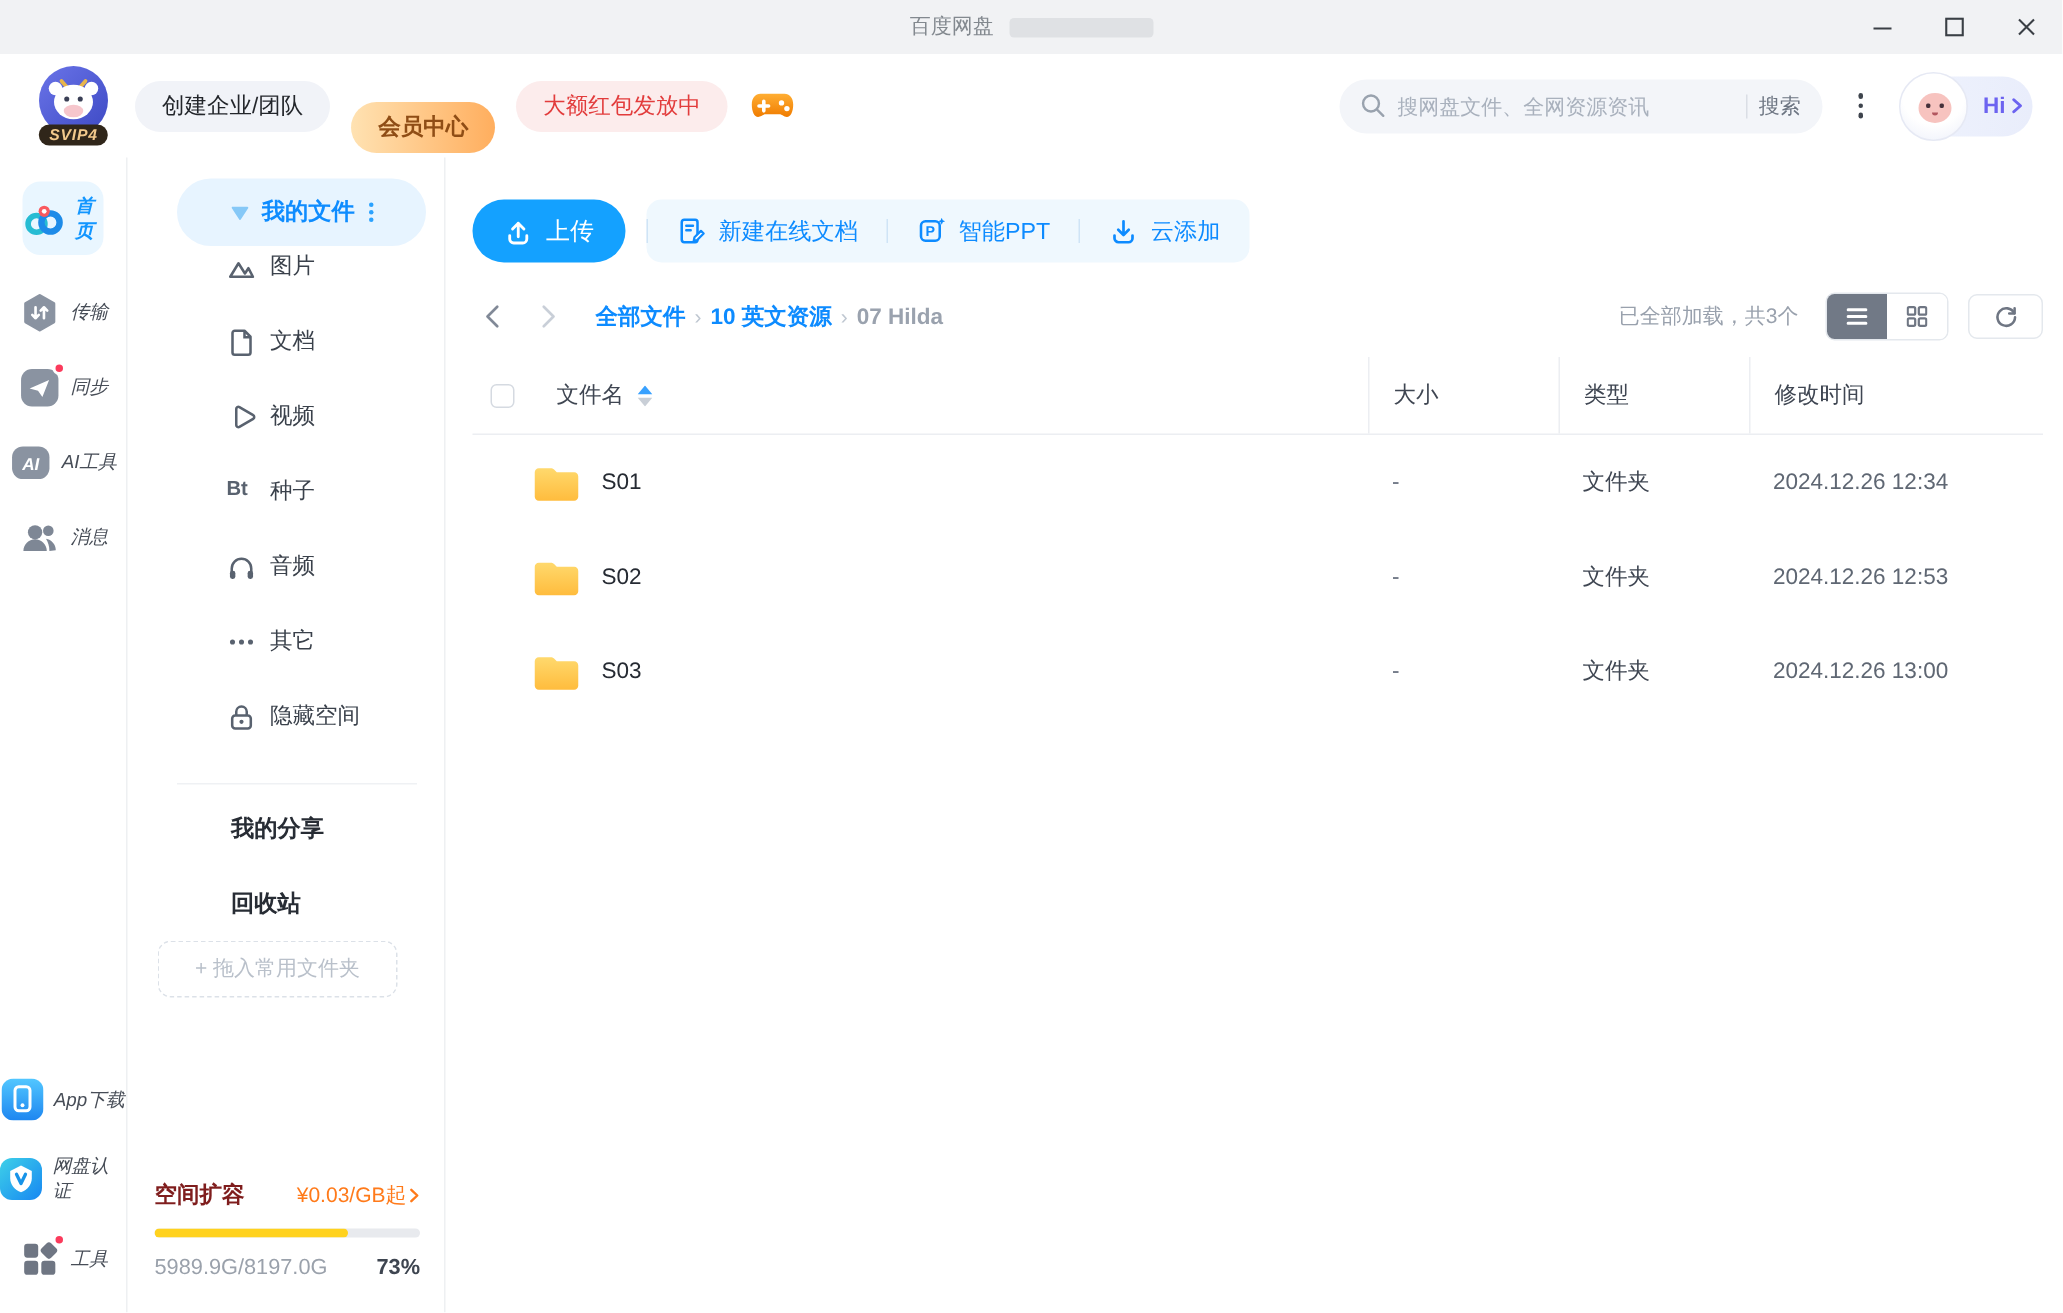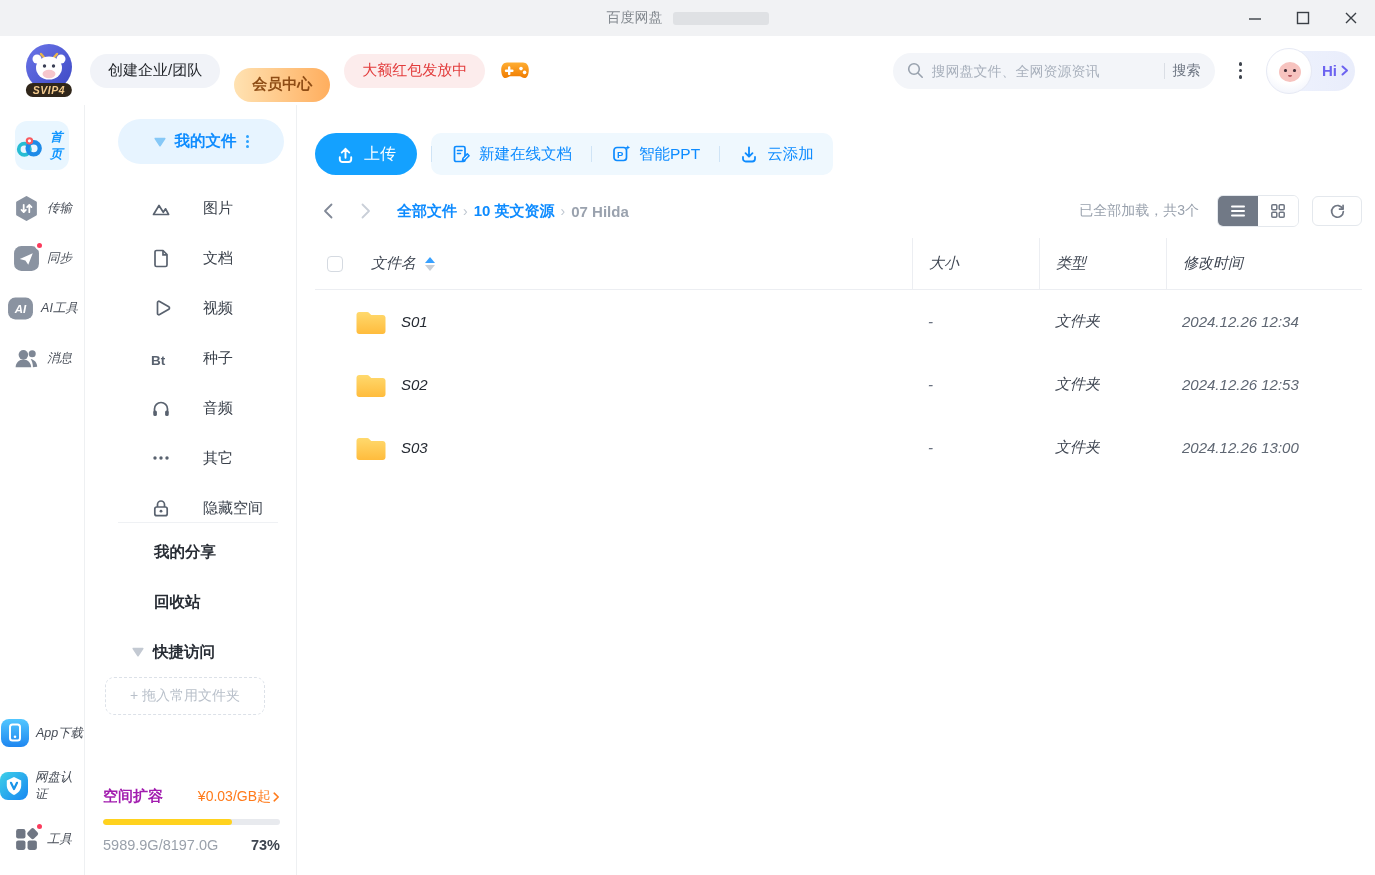--- a/index.html
+++ b/index.html
@@ -52,30 +52,30 @@
   .rail-item .ricon { position:relative; width:28px; height:28px; display:flex; align-items:center; justify-content:center; }
   .rail-item.active { background:#e9f6ff; border-radius:12px; width:54px; padding:8px 0 7px; color:#1296ff; font-weight:bold; margin-bottom:24px; }
   .rdot { position:absolute; top:-3px; right:-4px; width:9px; height:9px; border-radius:50%; background:#fb3b5c; border:2px solid #fff; }
   .rail-spacer { flex:1; }
 
   
   .sidebar { width:212px; border-right:1px solid #eef0f2; position:relative; padding-top:14px; flex:0 0 auto; }
   .myfiles-pill { margin:0 0 4px 33px; width:166px; height:45px; background:#e7f4ff; border-radius:23px; display:flex; align-items:center; justify-content:center; gap:9px; color:#0e8cff; font-weight:bold; font-size:15.5px; }
   .mini-kebab { display:flex; flex-direction:column; gap:2px; }
   .mini-kebab i { width:3px; height:3px; border-radius:50%; background:#2ba2ff; }
-  .cat-item { height:50px; display:flex; align-items:flex-end; padding-left:66px; gap:32px; font-size:15px; color:#3a414b; cursor:default; }
+  .cat-item { height:50px; display:flex; align-items:flex-start; padding-left:66px; gap:9px; font-size:15px; color:#3a414b; cursor:default; }
   .cat-item svg { flex:0 0 auto; }
   .bt-glyph { width:20px; font-size:13.5px; font-weight:bold; color:#59626f; }
   .side-div { border-top:1px solid #eff1f4; margin:4px 18px 4px 33px; }
   .side-link { height:50px; display:flex; align-items:center; padding-left:69px; font-size:15.5px; font-weight:bold; color:#272c34; cursor:default; }
   .quick-hdr { height:50px; display:flex; align-items:center; padding-left:47px; gap:9px; font-size:15.5px; font-weight:bold; color:#272c34; }
   .drop-box { margin-left:20px; width:160px; height:38px; border:1.5px dashed #dce1e8; border-radius:9px; display:flex; align-items:center; justify-content:center; color:#b9c0ca; font-size:14px; }
   .storage { position:absolute; left:18px; right:16px; bottom:22px; }
   .storage-top { display:flex; align-items:center; justify-content:space-between; }
-  .storage-title { font-size:15px; font-weight:bold; color:#a21caf; }
+  .storage-title { font-size:15px; font-weight:bold; color:#7f1d1d; }
   .storage-price { font-size:14px; color:#ff7a1a; display:flex; align-items:center; gap:2px; cursor:default; }
   .bar { margin-top:13px; height:6px; border-radius:3px; background:#e8eaee; overflow:hidden; }
   .bar-fill { width:73%; height:100%; border-radius:3px; background:#ffd21e; }
   .storage-bottom { margin-top:12px; display:flex; align-items:center; justify-content:space-between; }
   .usage { font-size:14.5px; color:#9aa1ab; }
   .pct { font-size:14.5px; font-weight:bold; color:#3e4550; }
 
   
   .main { flex:1; padding:28px 13px 0 18px; min-width:0; }
   .toolbar { display:flex; align-items:center; gap:14px; height:42px; }
@@ -91,21 +91,21 @@
   .crumb-sep { color:#bfc7d1; margin:0 6px; font-size:14px; }
   .crumb-cur { color:#9aa2ae; font-weight:600; }
   .crumb-right { margin-left:auto; display:flex; align-items:center; }
   .status-text { font-size:14px; color:#99a1ad; }
   .view-toggle { display:flex; border:1px solid #e4e8ed; border-radius:6px; overflow:hidden; margin-left:18px; }
   .seg { width:40px; height:30px; display:flex; align-items:center; justify-content:center; background:#fff; cursor:default; }
   .seg.active { background:#717986; }
   .refresh-btn { width:50px; height:30px; border:1px solid #e4e8ed; border-radius:6px; display:flex; align-items:center; justify-content:center; margin-left:13px; cursor:default; }
 
   .table { margin-top:12px; }
-  .tgrid { display:grid; grid-template-columns:40px 1fr 127px 127px 196px; align-items:center;font-style:italic; }
+  .tgrid { display:grid; grid-template-columns:40px 1fr 127px 127px 196px; align-items:center; }
   .thead { height:52px; border-bottom:1px solid #eceef2; color:#3f4652; font-size:15px; }
   .th-cell { height:100%; display:flex; align-items:center; padding-left:16px; }
   .th-sep { border-left:1px solid #eceef2; }
   .th-check { justify-content:center; padding-left:0; }
   .checkbox { width:16px; height:16px; border:1.5px solid #d5dae1; border-radius:4px; background:#fff; cursor:default; }
   .th-name { padding-left:16px; gap:9px; }
   .sort { display:flex; flex-direction:column; gap:2px; cursor:default; }
   .frow { height:63px; font-size:15px; cursor:default; }
   .cell-name { display:flex; align-items:center; gap:14px; color:#262b33; font-weight:500; }
   .cell-pad { padding-left:16px; }
@@ -372,26 +372,20 @@
           <circle cx="10" cy="13.2" r="1.4" fill="#59626f"></circle>
         </svg>
         <span>隐藏空间</span>
       </div>
 
       <div class="side-div"></div>
 
       <div class="side-link">我的分享</div>
       <div class="side-link">回收站</div>
 
-      <div class="quick-hdr">
-        <svg width="12" height="10" viewBox="0 0 12 10">
-          <path d="M1.2 1.5h9.6L6 8.8z" fill="#c3c9d2" stroke="#c3c9d2" stroke-width="1.5" stroke-linejoin="round"></path>
-        </svg>
-        <span>快捷访问</span>
-      </div>
       <div class="drop-box">+ 拖入常用文件夹</div>
 
       <div class="storage">
         <div class="storage-top">
           <span class="storage-title">空间扩容</span>
           <span class="storage-price">
             <span>¥0.03/GB起</span>
             <svg width="7" height="10" viewBox="0 0 7 10">
               <path d="M1.2 1.2l4 3.8-4 3.8" fill="none" stroke="#ff7a1a" stroke-width="1.6" stroke-linecap="round" stroke-linejoin="round"></path>
             </svg>

